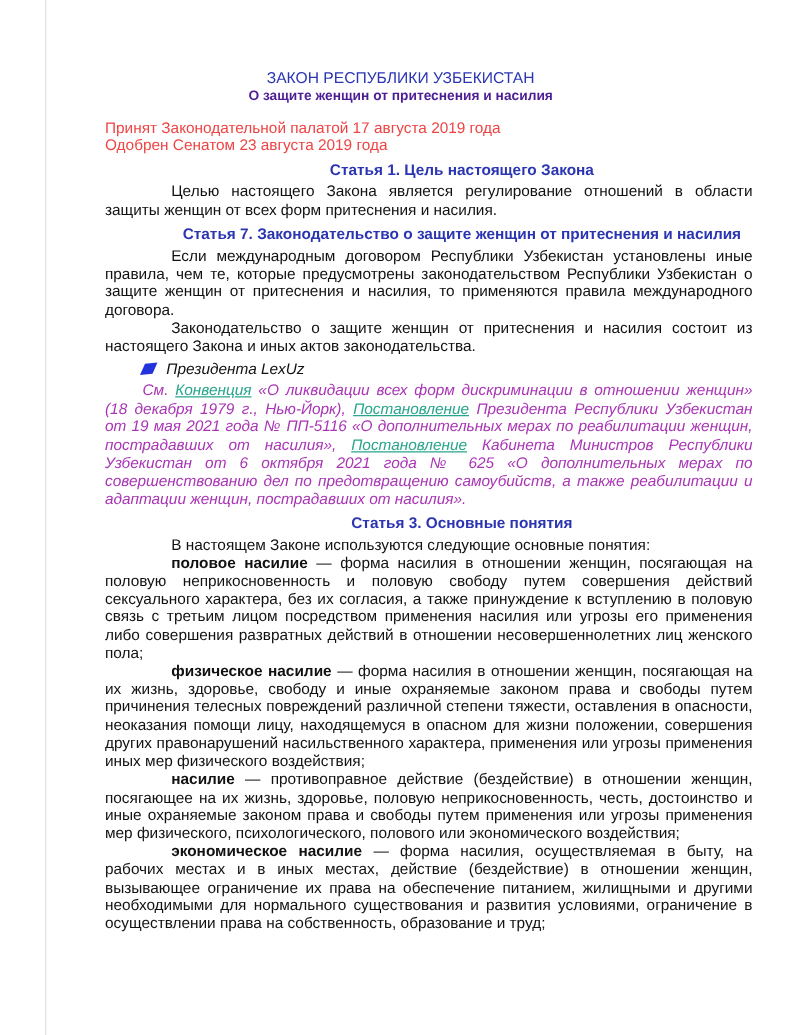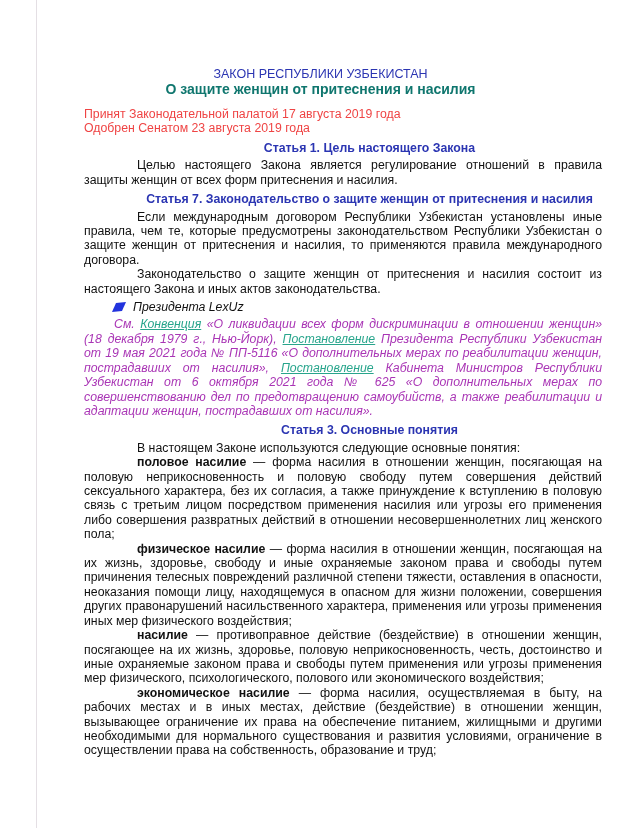--- a/index.html
+++ b/index.html
@@ -9,31 +9,31 @@
     font-family: "Liberation Sans", "DejaVu Sans", sans-serif;
     color: #111111;
     overflow: hidden;
   }
   .page { position: relative; width: 640px; height: 828px; background: #fff; }
   .left-rule {
     position: absolute; left: 36px; top: 0; bottom: 0;
     width: 1px; background: #e4dfe4;
   }
   .content {
-    position: absolute; left: 37px; top: 12px; width: 567px;
+    position: absolute; left: 37px; top: 0; width: 567px;
     padding-top: 55px;
     font-size: 12.3px; line-height: 14.4px;
   }
   .doc-title {
     text-align: center; color: #2b35b2;
     font-size: 12.5px; line-height: 15px; font-weight: normal;
   }
   .doc-subtitle {
-    text-align: center; color: #0f766e;
-    font-size: 14px; line-height: 15px; font-weight: bold;
+    text-align: center; color: #4c1d95;
+    font-size: 11px; line-height: 15px; font-weight: bold;
   }
   .meta { margin-top: 10px; margin-left: 47px; color: #ef4444; }
   .body-col {
     margin-left: 47px; width: 518px; margin-top: 3px;
     text-align: justify;
   }
   .art-heading {
     color: #2b35b2; font-weight: bold; font-size: 12.3px;
     line-height: 14.5px; text-indent: 53px; text-align: center;
     margin: 5px 0 3px 0;
@@ -68,21 +68,21 @@
     <div class="doc-subtitle">О защите женщин от притеснения и насилия</div>
 
     <div class="meta">
       <div>Принят Законодательной палатой 17 августа 2019 года</div>
       <div>Одобрен Сенатом 23 августа 2019 года</div>
     </div>
 
     <div class="body-col">
 
       <div class="art-heading">Статья 1. Цель настоящего Закона</div>
-      <p class="para">Целью настоящего Закона является регулирование отношений в правила защиты женщин от всех форм притеснения и насилия.</p>
+      <p class="para">Целью настоящего Закона является регулирование отношений в области защиты женщин от всех форм притеснения и насилия.</p>
 
       <div class="art-heading">Статья 7. Законодательство о защите женщин от притеснения и насилия</div>
       <p class="para">Если международным договором Республики Узбекистан установлены иные правила, чем те, которые предусмотрены законодательством Республики Узбекистан о защите женщин от притеснения и насилия, то применяются правила международного договора.</p>
       <p class="para">Законодательство о защите женщин от притеснения и насилия состоит из настоящего Закона и иных актов законодательства.</p>
 
       <div class="comment-label-row">
         <span class="comment-icon">
           <svg width="16" height="12" viewBox="0 0 16 12">
             <polygon points="1,11 5,2 15,1 11,10" fill="#2233dd"></polygon>
           </svg>

